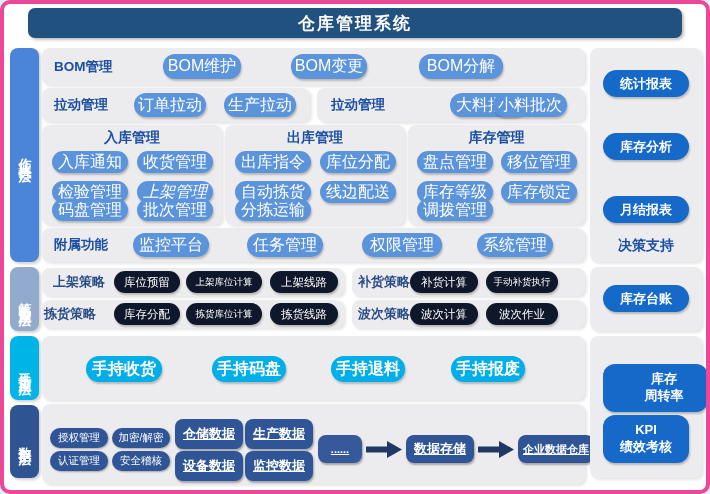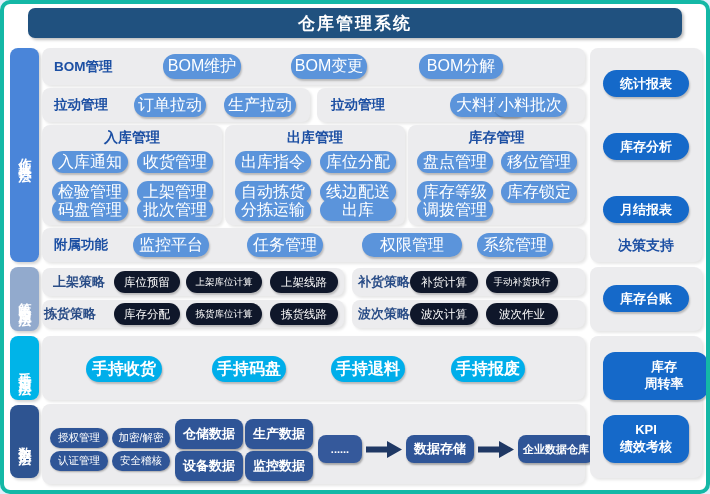--- a/index.html
+++ b/index.html
@@ -1,18 +1,18 @@
 <!DOCTYPE html>
 <html><head>
 <meta charset="utf-8">
 <style>
   html,body{margin:0;padding:0;background:#dfeffa;}
   body{font-family:"Liberation Sans","DejaVu Sans",sans-serif;}
   #stage{position:relative;width:710px;height:494px;box-sizing:border-box;
-         border:4px solid #14b8a6;border-radius:10px;background:#ffffff;overflow:hidden;}
+         border:4px solid #ec4899;border-radius:10px;background:#ffffff;overflow:hidden;}
   .abs{position:absolute;box-sizing:border-box;}
   .panel{background:#ececee;border-radius:8px;box-shadow:2px 2px 3px rgba(0,0,0,0.10);}
   .hdr{background:#20517f;border-radius:7px;color:#fff;font-weight:bold;font-size:17px;
        display:flex;align-items:center;justify-content:center;letter-spacing:2px;
        box-shadow:2px 2px 3px rgba(0,0,0,0.25);}
   .vtab{border-radius:8px;color:#fff;font-weight:bold;font-size:13px;
         writing-mode:vertical-lr;text-orientation:upright;letter-spacing:3px;
         display:flex;align-items:center;justify-content:center;
         box-shadow:2px 2px 3px rgba(0,0,0,0.18);}
   .btn{display:flex;align-items:center;justify-content:center;color:#fff;
@@ -22,21 +22,21 @@
   .btn-strat{background:#0f172a;font-size:11.5px;border-radius:11px;}
   .btn-strat.small{font-size:9.5px;}
   .btn-cyan{background:#00aeea;border-radius:13px;font-weight:bold;}
   .btn-right{background:#1569c9;border-radius:14px;font-weight:bold;font-size:13px;}
   .btn-right.two-line{white-space:pre-line;text-align:center;line-height:1.3;border-radius:12px;}
   .pill-dark{background:#2f5597;border-radius:10px;font-size:10.5px;display:flex;
              align-items:center;justify-content:center;color:#fff;
              box-shadow:1px 1px 2px rgba(0,0,0,0.3);white-space:nowrap;}
   .box-dark{background:#2f5597;border-radius:8px;font-size:13px;font-weight:bold;display:flex;
             align-items:center;justify-content:center;color:#fff;
-            box-shadow:1px 2px 2px rgba(0,0,0,0.3);white-space:nowrap;}
+            box-shadow:1px 2px 2px rgba(0,0,0,0.3);white-space:nowrap;text-decoration:underline;}
   .label-navy{color:#1c4fa3;font-weight:bold;font-size:13.5px;display:flex;
               align-items:center;white-space:nowrap;}
   .label-strat{color:#2a4d87;font-weight:bold;font-size:13px;display:flex;
                align-items:center;white-space:nowrap;}
   .col-title{color:#1c4fa3;font-weight:bold;font-size:14px;text-align:center;}
   .arrow svg{display:block;}
 </style>
 </head>
 <body>
 
@@ -65,49 +65,48 @@
     <div class="abs label-navy" style="left:14px;top:0;height:34px;">拉动管理</div>
     <div class="abs btn btn-main" style="left:89px;top:5px;width:76px;height:24px;margin-left:44px;">大料批次</div>
     <div class="abs btn btn-main" style="left:176px;top:5px;width:74px;height:24px;">小料批次</div>
   </div>
 
   <div class="abs panel" style="left:38px;top:121px;width:180px;height:100px;">
     <div class="abs col-title" style="left:0;top:4px;width:100%;">入库管理</div>
     <div class="abs btn btn-main" style="left:10px;top:26px;width:76px;height:22px;">入库通知</div>
     <div class="abs btn btn-main" style="left:95px;top:26px;width:76px;height:22px;">收货管理</div>
     <div class="abs btn btn-main" style="left:10px;top:56px;width:76px;height:22px;">检验管理</div>
-    <div class="abs btn btn-main" style="left:95px;top:56px;width:76px;height:22px;">上架管理</div>
+    <div class="abs btn btn-main" style="left:95px;top:56px;width:76px;height:22px;font-style:italic;">上架管理</div>
     <div class="abs btn btn-main" style="left:10px;top:74px;width:76px;height:22px;top:74px;">码盘管理</div>
     <div class="abs btn btn-main" style="left:95px;top:74px;width:76px;height:22px;">批次管理</div>
   </div>
 
   <div class="abs panel" style="left:221px;top:121px;width:180px;height:100px;">
     <div class="abs col-title" style="left:0;top:4px;width:100%;">出库管理</div>
     <div class="abs btn btn-main" style="left:10px;top:26px;width:76px;height:22px;">出库指令</div>
     <div class="abs btn btn-main" style="left:95px;top:26px;width:76px;height:22px;">库位分配</div>
     <div class="abs btn btn-main" style="left:10px;top:56px;width:76px;height:22px;">自动拣货</div>
     <div class="abs btn btn-main" style="left:95px;top:56px;width:76px;height:22px;">线边配送</div>
     <div class="abs btn btn-main" style="left:10px;top:74px;width:76px;height:22px;">分拣运输</div>
-    <div class="abs btn btn-main" style="left:95px;top:74px;width:76px;height:22px;">出库</div>
   </div>
 
   <div class="abs panel" style="left:404px;top:121px;width:177px;height:100px;">
     <div class="abs col-title" style="left:0;top:4px;width:100%;">库存管理</div>
     <div class="abs btn btn-main" style="left:9px;top:26px;width:76px;height:22px;">盘点管理</div>
     <div class="abs btn btn-main" style="left:93px;top:26px;width:76px;height:22px;">移位管理</div>
     <div class="abs btn btn-main" style="left:9px;top:56px;width:76px;height:22px;">库存等级</div>
     <div class="abs btn btn-main" style="left:93px;top:56px;width:76px;height:22px;">库存锁定</div>
     <div class="abs btn btn-main" style="left:9px;top:74px;width:76px;height:22px;">调拨管理</div>
   </div>
 
   <div class="abs panel" style="left:38px;top:224px;width:543px;height:34px;">
     <div class="abs label-navy" style="left:12px;top:0;height:34px;">附属功能</div>
     <div class="abs btn btn-main" style="left:91px;top:5px;width:76px;height:24px;">监控平台</div>
     <div class="abs btn btn-main" style="left:205px;top:5px;width:76px;height:24px;">任务管理</div>
-    <div class="abs btn btn-main" style="left:320px;top:5px;width:100px;height:24px;text-align:center;">权限管理</div>
+    <div class="abs btn btn-main" style="left:320px;top:5px;width:80px;height:24px;text-align:center;">权限管理</div>
     <div class="abs btn btn-main" style="left:435px;top:5px;width:76px;height:24px;">系统管理</div>
   </div>
 
   <div class="abs panel" style="left:38px;top:264px;width:302px;height:28px;">
     <div class="abs label-strat" style="left:11px;top:0;height:28px;">上架策略</div>
     <div class="abs btn btn-strat" style="left:72px;top:3px;width:66px;height:22px;">库位预留</div>
     <div class="abs btn btn-strat small" style="left:144px;top:3px;width:76px;height:22px;">上架库位计算</div>
     <div class="abs btn btn-strat" style="left:228px;top:3px;width:68px;height:22px;">上架线路</div>
   </div>
   <div class="abs panel" style="left:348px;top:264px;width:233px;height:28px;">
@@ -167,19 +166,19 @@
   <div class="abs panel" style="left:586px;top:44px;width:112px;height:214px;">
     <div class="abs btn btn-right" style="left:13px;top:22px;width:86px;height:27px;">统计报表</div>
     <div class="abs btn btn-right" style="left:13px;top:85px;width:86px;height:27px;">库存分析</div>
     <div class="abs btn btn-right" style="left:13px;top:148px;width:86px;height:27px;">月结报表</div>
     <div class="abs label-navy" style="left:0;top:188px;width:100%;height:20px;justify-content:center;font-size:14px;">决策支持</div>
   </div>
   <div class="abs panel" style="left:586px;top:263px;width:112px;height:64px;">
     <div class="abs btn btn-right" style="left:13px;top:18px;width:86px;height:27px;">库存台账</div>
   </div>
   <div class="abs panel" style="left:586px;top:332px;width:112px;height:142px;">
-    <div class="abs btn btn-right two-line" style="left:13px;top:16px;width:105px;height:48px;padding-left:17px;">库存
+    <div class="abs btn btn-right two-line" style="left:13px;top:28px;width:105px;height:48px;padding-left:17px;">库存
 周转率</div>
     <div class="abs btn btn-right two-line" style="left:13px;top:79px;width:86px;height:48px;">KPI
 绩效考核</div>
   </div>
 
 </div>
 
 </body></html>

